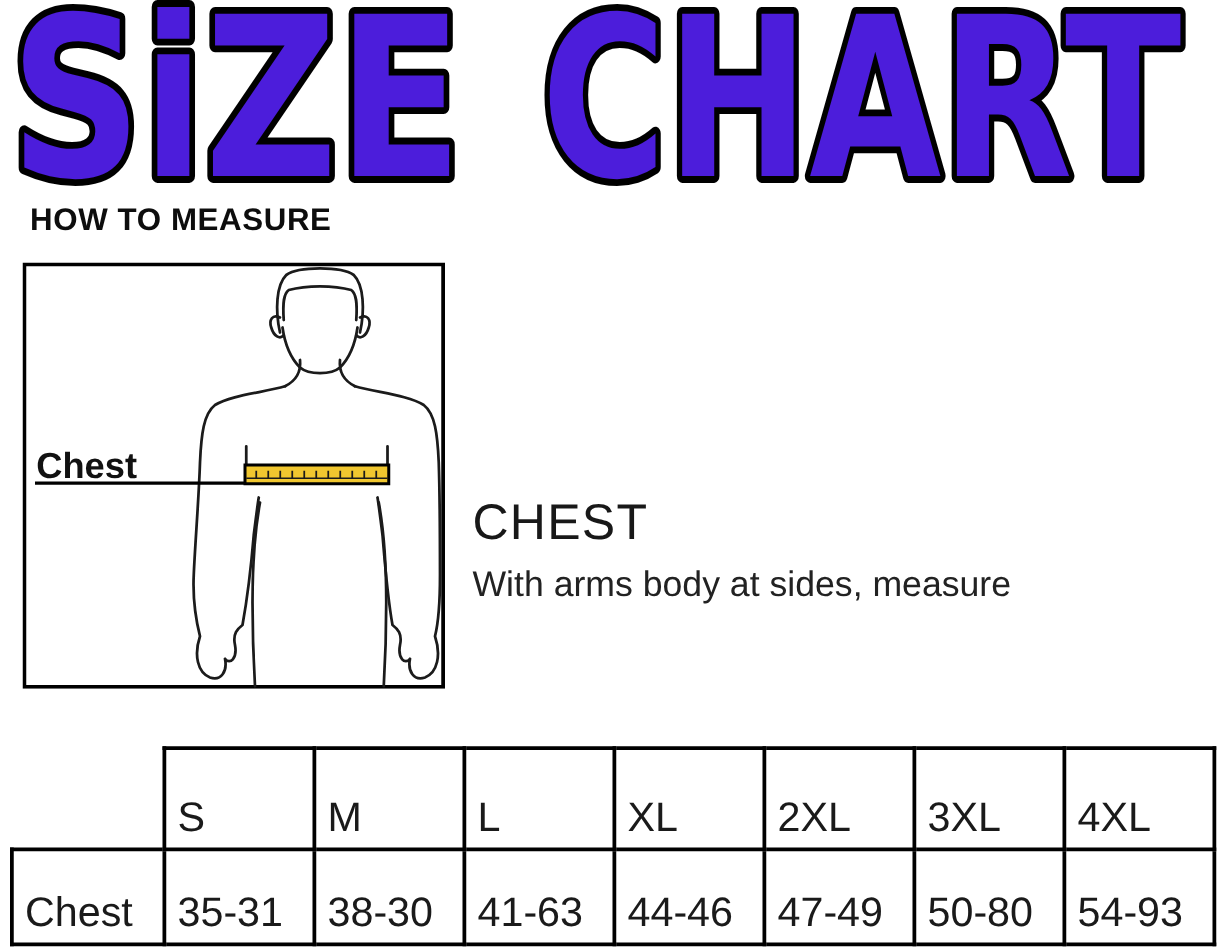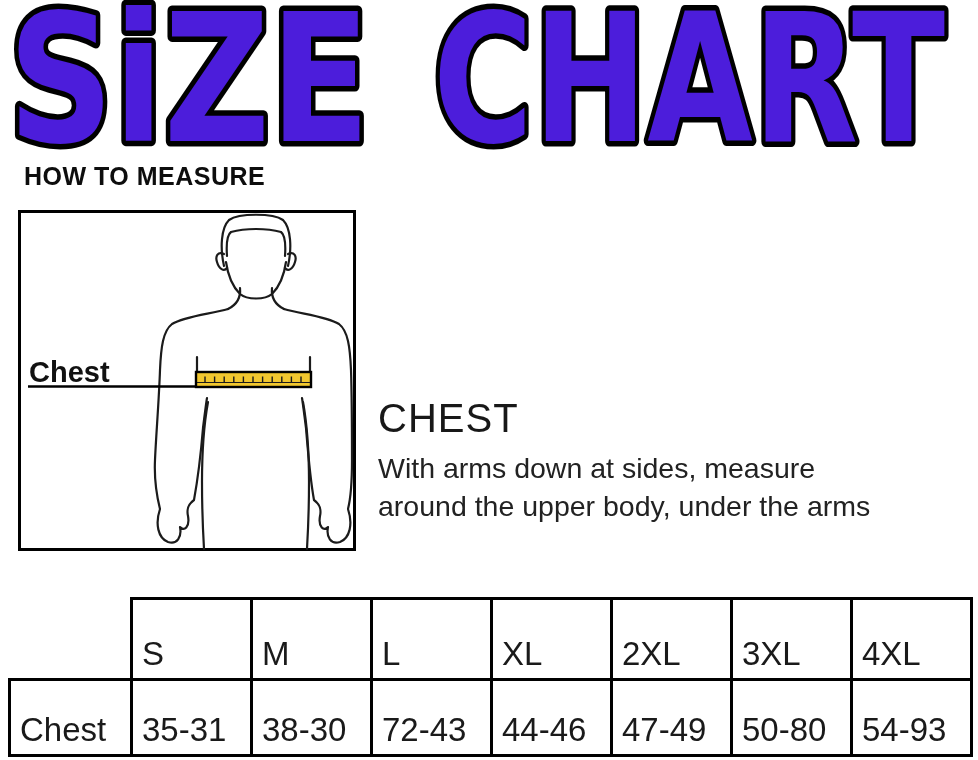--- a/index.html
+++ b/index.html
@@ -87,22 +87,21 @@
     <path d="M 179 172.5 L 292 172.5" stroke="#1b1b1b" stroke-width="1.2" fill="none"></path>
     <path d="M187 166.5 L187 172.5 M196.6 166.5 L196.6 172.5 M206.2 166.5 L206.2 172.5 M215.8 166.5 L215.8 172.5 M225.4 166.5 L225.4 172.5 M235 166.5 L235 172.5 M244.6 166.5 L244.6 172.5 M254.2 166.5 L254.2 172.5 M263.8 166.5 L263.8 172.5 M273.4 166.5 L273.4 172.5 M283 166.5 L283 172.5" stroke="#1b1b1b" stroke-width="1.4" fill="none"></path>
   </g>
 
   <path d="M 10 176.5 L 178 176.5" stroke="#000" stroke-width="2.6" fill="none"></path>
   <text class="chest-label-text" x="11" y="172">Chest</text>
 </svg>
 
 <div class="abs chest-heading">CHEST</div>
 <div class="abs chest-par">
-  <div>With arms down at sides, measure</div>
-  <div>around the upper body, under the arms</div>
+  <div>With arms body at sides, measure</div>
 </div>
 
 <table class="size">
   <colgroup>
     <col style="width:122px">
       <col style="width:120px">
       <col style="width:120px">
       <col style="width:120px">
     <col style="width:120px">
       <col style="width:120px">
@@ -117,20 +116,20 @@
     <td>L</td>
     <td>XL</td>
     <td>2XL</td>
     <td>3XL</td>
     <td>4XL</td>
   </tr>
   <tr class="bdy">
     <td>Chest</td>
     <td>35-31</td>
     <td>38-30</td>
-    <td>72-43</td>
+    <td>41-63</td>
     <td>44-46</td>
     <td>47-49</td>
     <td>50-80</td>
     <td>54-93</td>
   </tr>
 </tbody>
   </table>
 
 </body></html>

